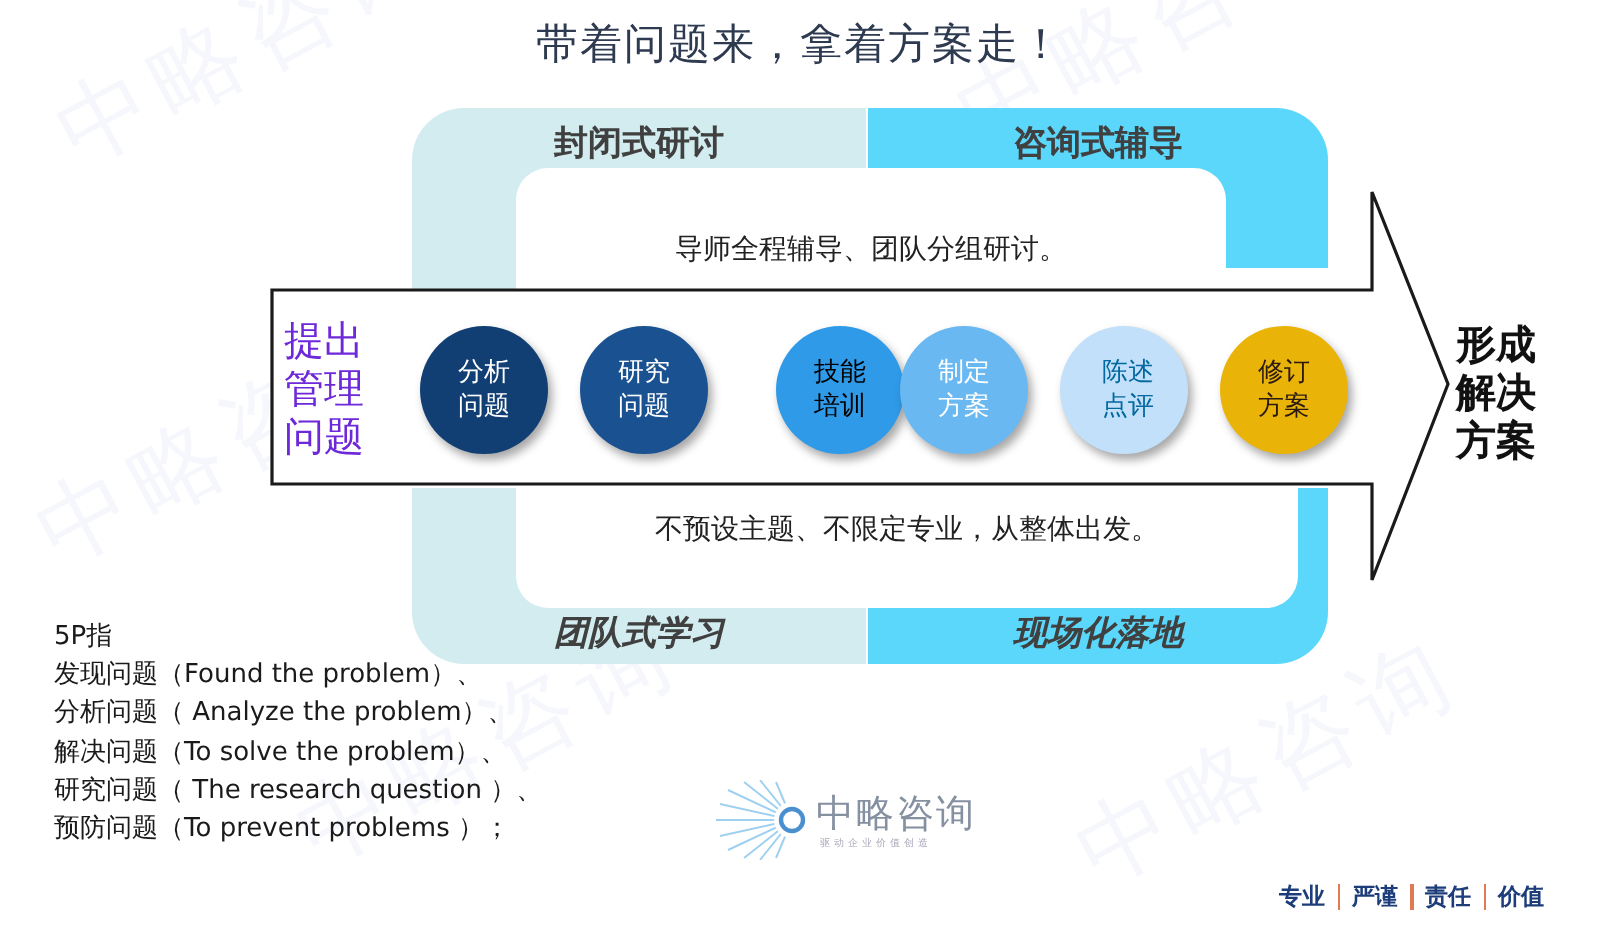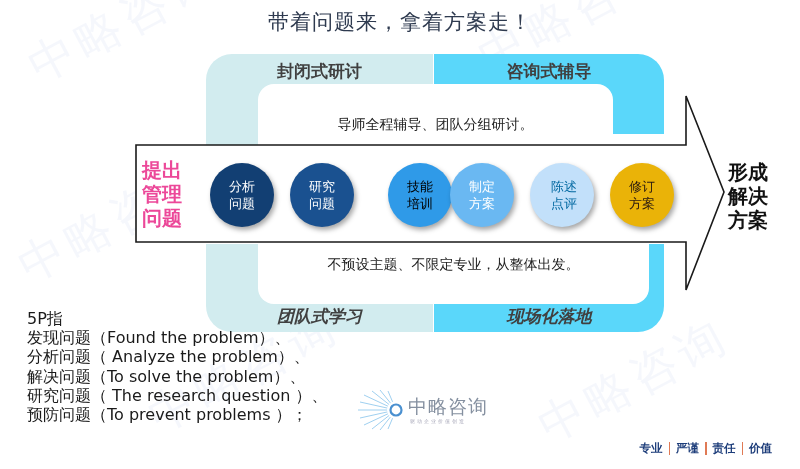--- a/index.html
+++ b/index.html
@@ -23,27 +23,27 @@
 
     .inner-top { position: absolute; left: 258px; top: 84px; width: 355px; height: 64px; background: #ffffff; border-top-left-radius: 16px; border-top-right-radius: 16px; }
     .inner-bottom { position: absolute; left: 258px; top: 242px; width: 391px; height: 62px; background: #ffffff; border-bottom-left-radius: 16px; border-bottom-right-radius: 16px; }
     .inner-text { position: absolute; width: 100%; text-align: center; font-size: 14px; color: #222; }
     .inner-top .inner-text { top: 32px; }
     .inner-bottom .inner-text { top: 14px; }
 
     
     .arrow-svg { position: absolute; left: 0; top: 0; width: 800px; height: 469px; pointer-events: none; }
 
-    .start-text { position: absolute; left: 142px; top: 158px; font-size: 20px; font-weight: bold; color: #ec4899; line-height: 24px; width: 50px; }
+    .start-text { position: absolute; left: 142px; top: 158px; font-size: 20px; font-weight: normal; color: #6d28d9; line-height: 24px; width: 50px; }
     .end-text { position: absolute; left: 728px; top: 160px; font-size: 20px; font-weight: bold; color: #111; line-height: 24px; width: 50px; }
 
     .step { position: absolute; top: 163px; width: 64px; height: 64px; border-radius: 50%; display: flex; align-items: center; justify-content: center; text-align: center; font-size: 13px; line-height: 17px; box-shadow: 2px 3px 5px rgba(0,0,0,0.35); }
     .step span { display: block; width: 30px; }
 
-    .notes { position: absolute; left: 27px; top: 309px; font-size: 16px; line-height: 19.2px; color: #1a1a1a; }
+    .notes { position: absolute; left: 27px; top: 309px; font-size: 13px; line-height: 19.2px; color: #1a1a1a; }
     .notes div { white-space: nowrap; }
 
     .logo { position: absolute; left: 352px; top: 390px; width: 140px; height: 40px; }
     .logo-text { position: absolute; left: 56px; top: 4px; font-size: 19px; color: #8590a0; letter-spacing: 1px; }
     .logo-sub { position: absolute; left: 58px; top: 28px; font-size: 5px; color: #aab; letter-spacing: 2px; }
 
     .footer { position: absolute; right: 28px; top: 441px; font-size: 11.5px; font-weight: bold; color: #1d3d7a; display: flex; align-items: center; gap: 4px; }
     .footer .sep { display: inline-block; width: 1.5px; height: 13px; background: #e07a55; margin: 0 2px; }
   </style>
 </head>

